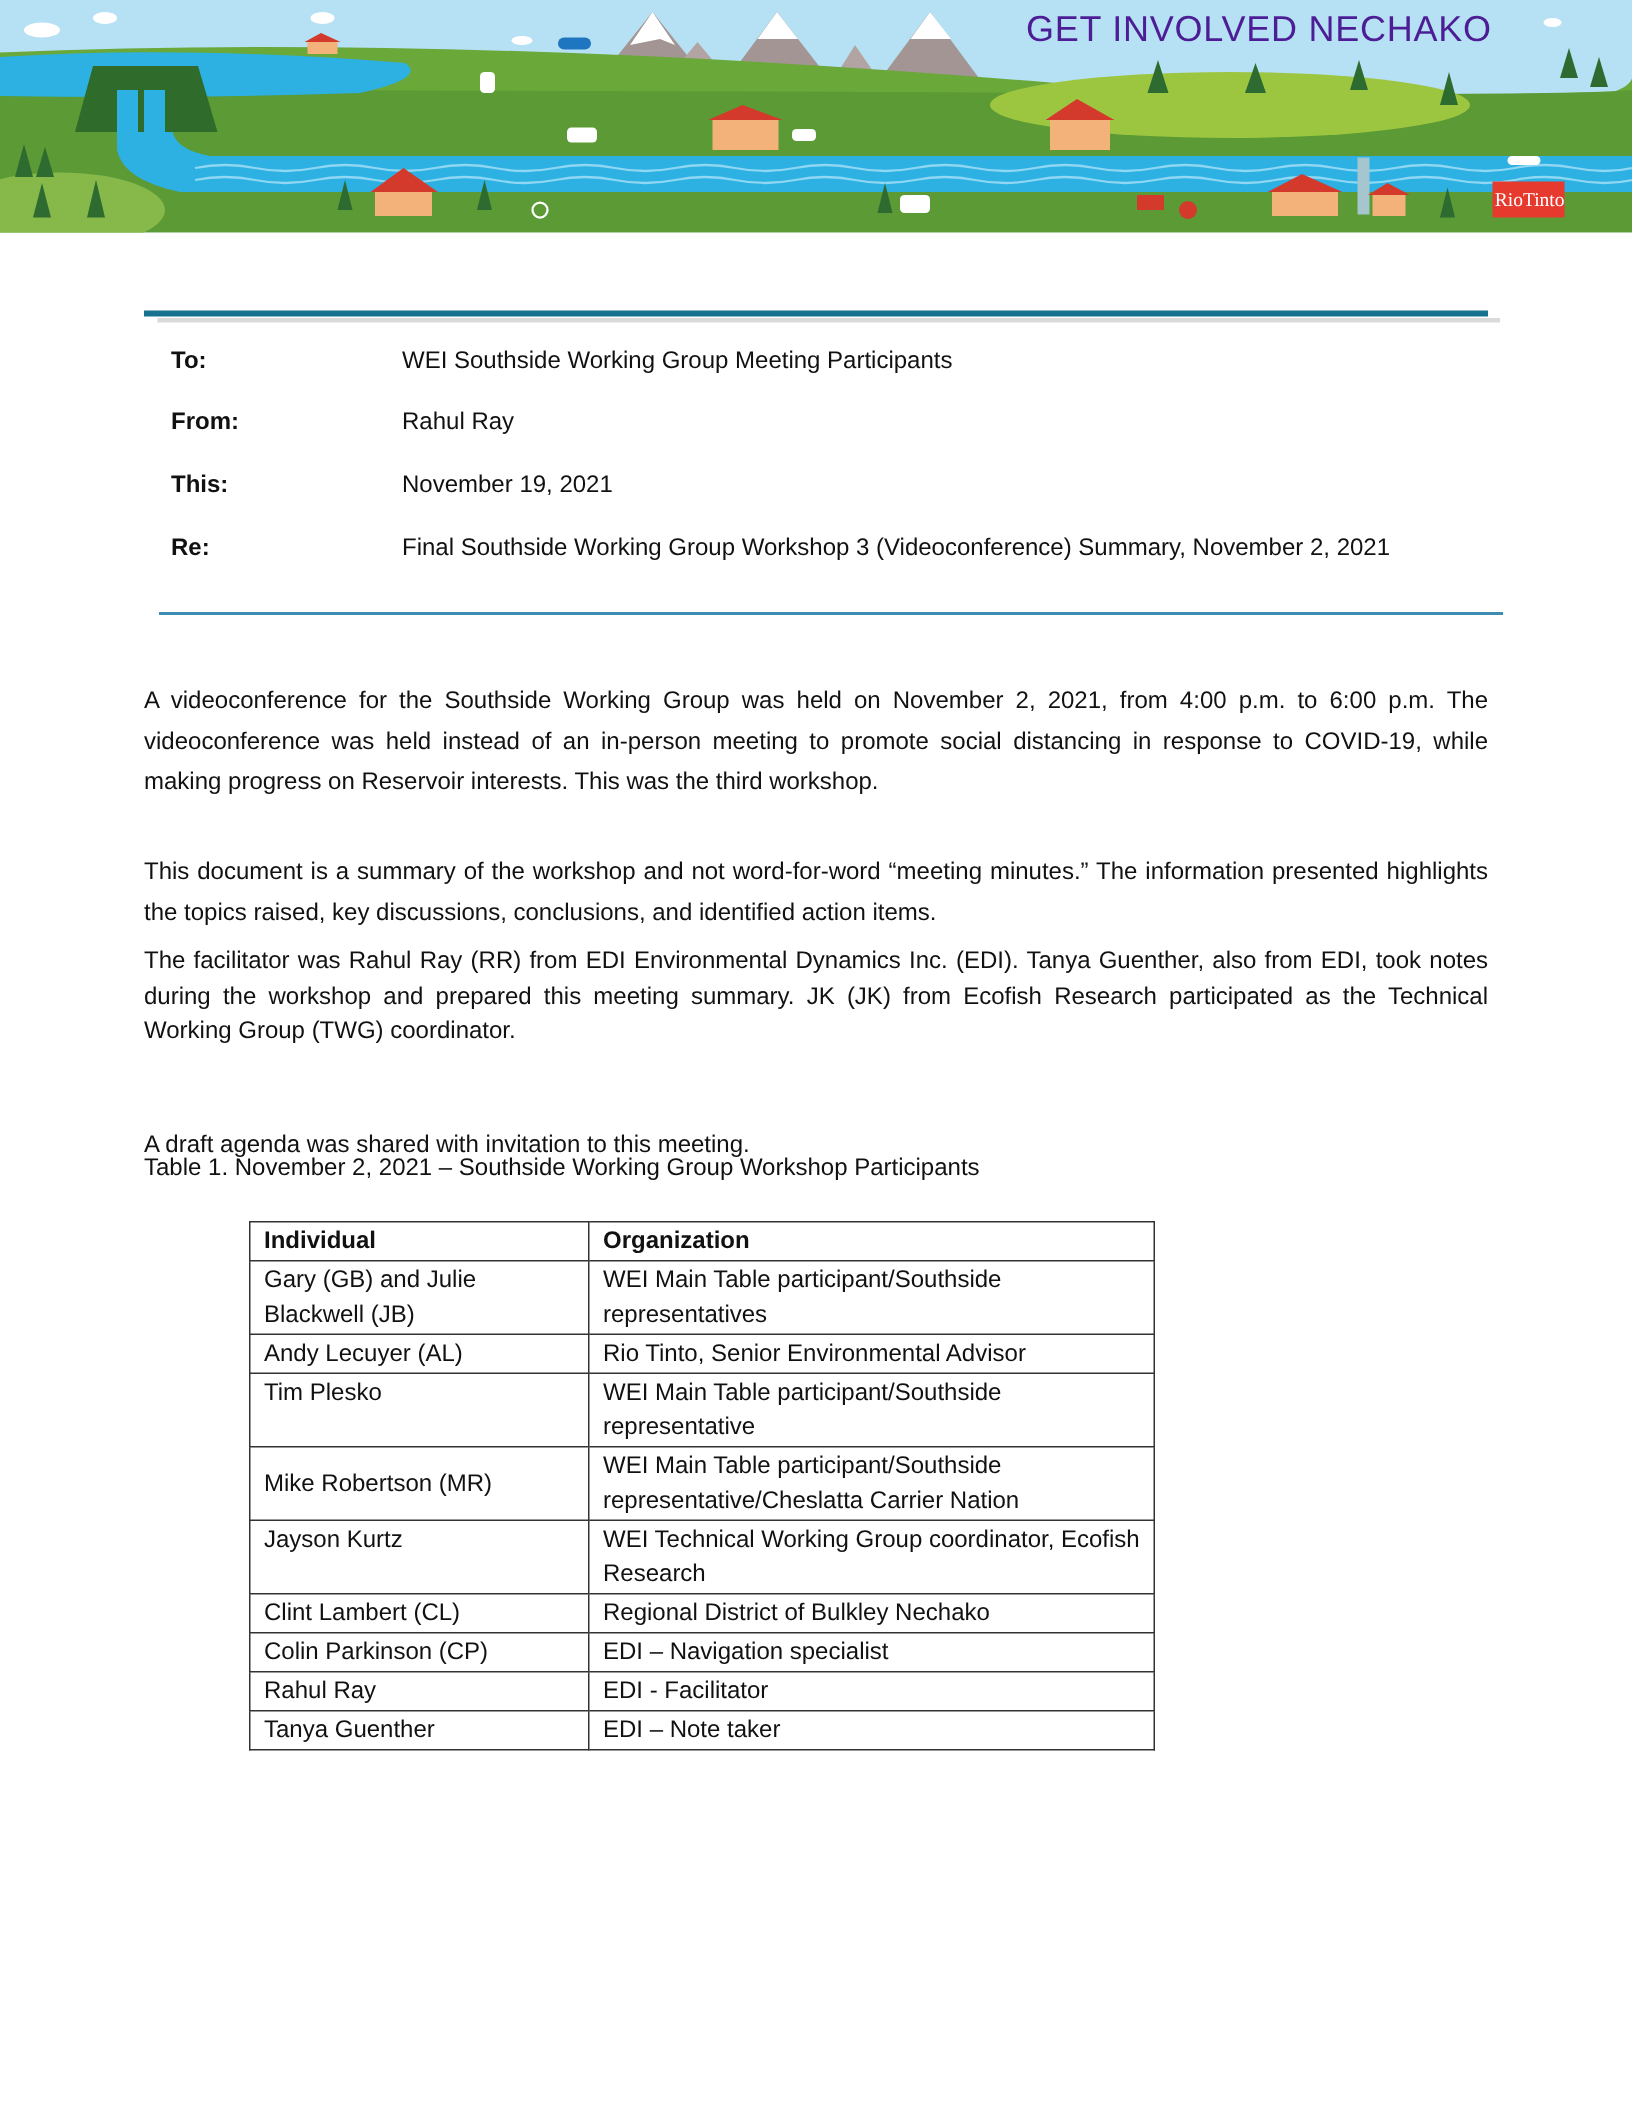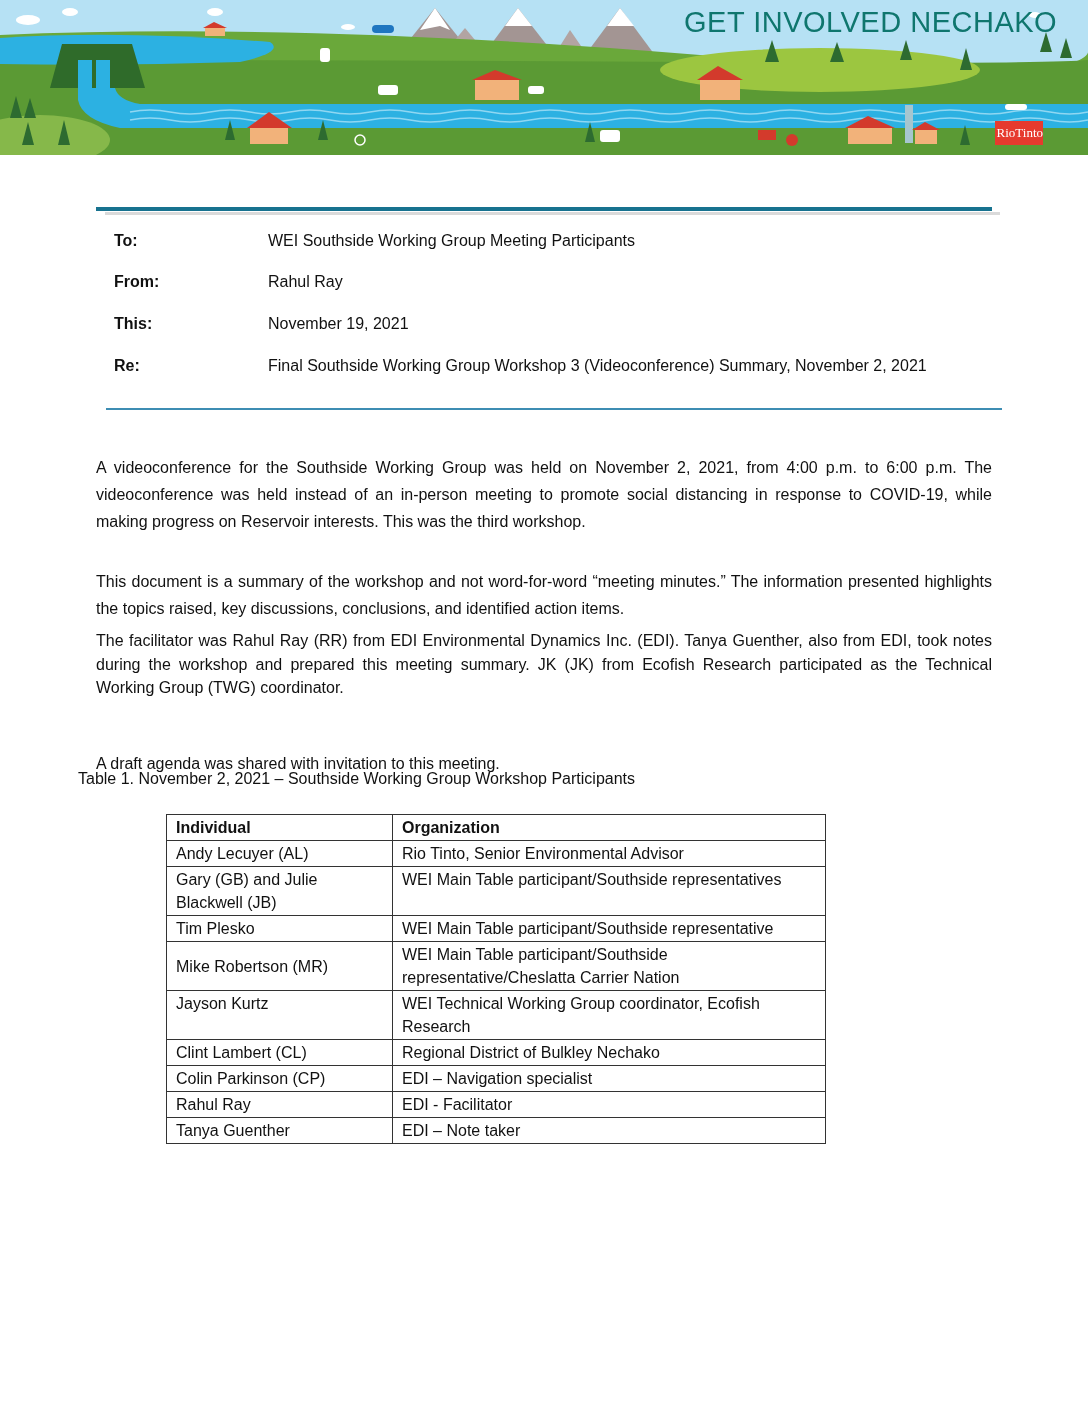--- a/index.html
+++ b/index.html
@@ -1,37 +1,37 @@
 <!DOCTYPE html>
 <html><head>
 <meta charset="utf-8">
 <style>
   html, body { margin: 0; padding: 0; background: #ffffff; }
   body { width: 1088px; height: 1408px; position: relative; overflow: hidden;
          font-family: "Liberation Sans", sans-serif; color: #111; }
   .banner { position: absolute; left: 0; top: 0; width: 1088px; height: 155px; overflow: hidden; }
   .banner svg { display: block; }
-  .banner-title { position: absolute; left: 684px; top: 6px; font-size: 29px; color: #0f766e;
+  .banner-title { position: absolute; left: 684px; top: 6px; font-size: 24px; color: #4c1d95;
                   letter-spacing: 0.5px; font-family: "Liberation Sans", sans-serif; }
   .rio-logo { position: absolute; left: 995px; top: 121px; width: 48px; height: 24px; background: #e63a2e;
               color: #fff; font-family: "Liberation Serif", serif; font-size: 13px; text-align: right;
               line-height: 24px; }
 
   .memo-rule-top { position: absolute; left: 96px; top: 207px; width: 896px; height: 4px; background: #17728f; }
   .memo-rule-top-shadow { position: absolute; left: 105px; top: 212px; width: 895px; height: 3px; background: #dadada; }
   .memo-rule-bottom { position: absolute; left: 106px; top: 408px; width: 896px; height: 2px; background: #3d8db3; }
   .memo-row { position: absolute; left: 114px; font-size: 16px; line-height: 23px; width: 880px; }
   .memo-label { position: absolute; left: 0; font-weight: bold; }
   .memo-value { position: absolute; left: 154px; width: 724px; text-align: justify; }
 
   .para { position: absolute; left: 96px; width: 896px; font-size: 16px; line-height: 27px; text-align: justify; }
   .para.tight { line-height: 23.5px; }
-  .caption { position: absolute; left: 78px; top: 770px; font-size: 16px; }
+  .caption { position: absolute; left: 96px; top: 770px; font-size: 16px; }
 
-  table.participants { position: absolute; left: 166px; top: 814px; width: 660px; border-collapse: collapse;
+  table.participants { position: absolute; left: 166px; top: 814px; width: 604px; border-collapse: collapse;
                        font-size: 16px; }
   table.participants td, table.participants th { border: 1px solid #333; padding: 1px 9px; line-height: 23px;
                        text-align: left; vertical-align: top; }
   table.participants th { font-weight: bold; }
   table.participants td.col1, table.participants th.col1 { width: 207px; }
   table.participants td.mid { vertical-align: middle; margin-left: 12px; }
 </style>
 </head>
 <body>
 
@@ -150,26 +150,26 @@
 
 <table class="participants">
   <thead>
     <tr>
       <th class="col1">Individual</th>
       <th>Organization</th>
     </tr>
   </thead>
   <tbody>
     <tr>
+      <td class="col1">Gary (GB) and Julie Blackwell (JB)</td>
+      <td>WEI Main Table participant/Southside representatives</td>
+    </tr>
+    <tr>
       <td class="col1">Andy Lecuyer (AL)</td>
       <td>Rio Tinto, Senior Environmental Advisor</td>
-    </tr>
-    <tr>
-      <td class="col1">Gary (GB) and Julie Blackwell (JB)</td>
-      <td>WEI Main Table participant/Southside representatives</td>
     </tr>
     <tr>
       <td class="col1">Tim Plesko</td>
       <td>WEI Main Table participant/Southside representative</td>
     </tr>
     <tr>
       <td class="col1 mid">Mike Robertson (MR)</td>
       <td>WEI Main Table participant/Southside representative/Cheslatta Carrier Nation</td>
     </tr>
     <tr>

